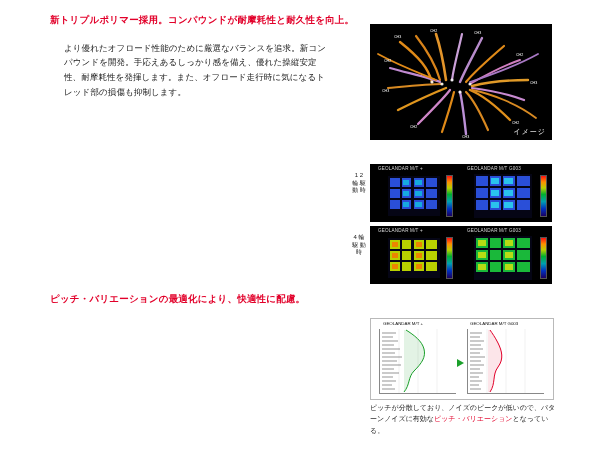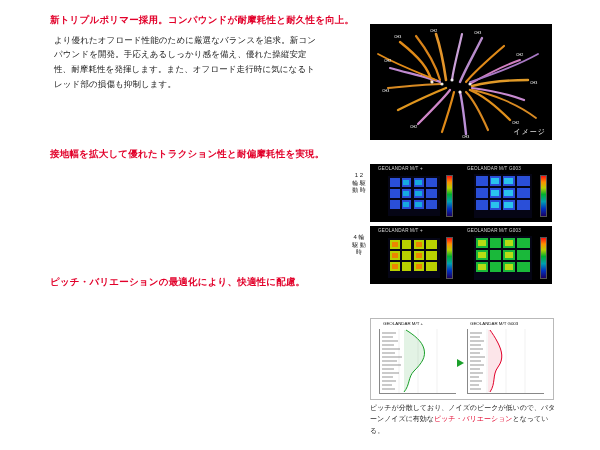--- a/index.html
+++ b/index.html
@@ -30,27 +30,27 @@
     font-weight: bold;
     letter-spacing: 0.2px;
     line-height: 1.35;
     margin: 0 0 6px 0;
   }
   .sec-body {
     color: #1a1a1a;
     font-size: 8.5px;
     line-height: 1.72;
     letter-spacing: 0.1px;
-    margin: 4px;
+    margin: 14px;
     width: 262px;
   }
 
   #sec1 { top: 14px; }
   #sec2 { top: 148px; }
-  #sec3 { top: 276px; }
+  #sec3 { top: 293px; }
 
   
   .fig1 {
     position: absolute;
     left: 370px;
     top: 24px;
     width: 182px;
     height: 116px;
     background: #000000;
     overflow: hidden;
@@ -217,21 +217,20 @@
         <circle cx="82" cy="56" r="1.6"></circle>
         <circle cx="100" cy="60" r="1.6"></circle>
         <circle cx="90" cy="68" r="1.6"></circle>
         <circle cx="72" cy="60" r="1.6"></circle>
       </g>
     </svg>
     <div class="caption">イメージ</div>
   </div>
 
   <div class="section" id="sec2">
-    <p class="sec-head">接地幅を拡大して優れたトラクション性と耐偏摩耗性を実現。</p>
   </div>
 
   <div class="fig2">
     <div class="rowlabel a">1 2 輪 駆 動 時</div>
     <div class="rowlabel b">4 輪 駆 動 時</div>
 
     <div class="panelrow row-a">
       <div class="ptitle ptitle-l">GEOLANDAR M/T +</div>
       <div class="ptitle ptitle-r">GEOLANDAR M/T G003</div>
       <svg width="182" height="58" viewBox="0 0 182 58" style="position:absolute;left:0;top:0">

